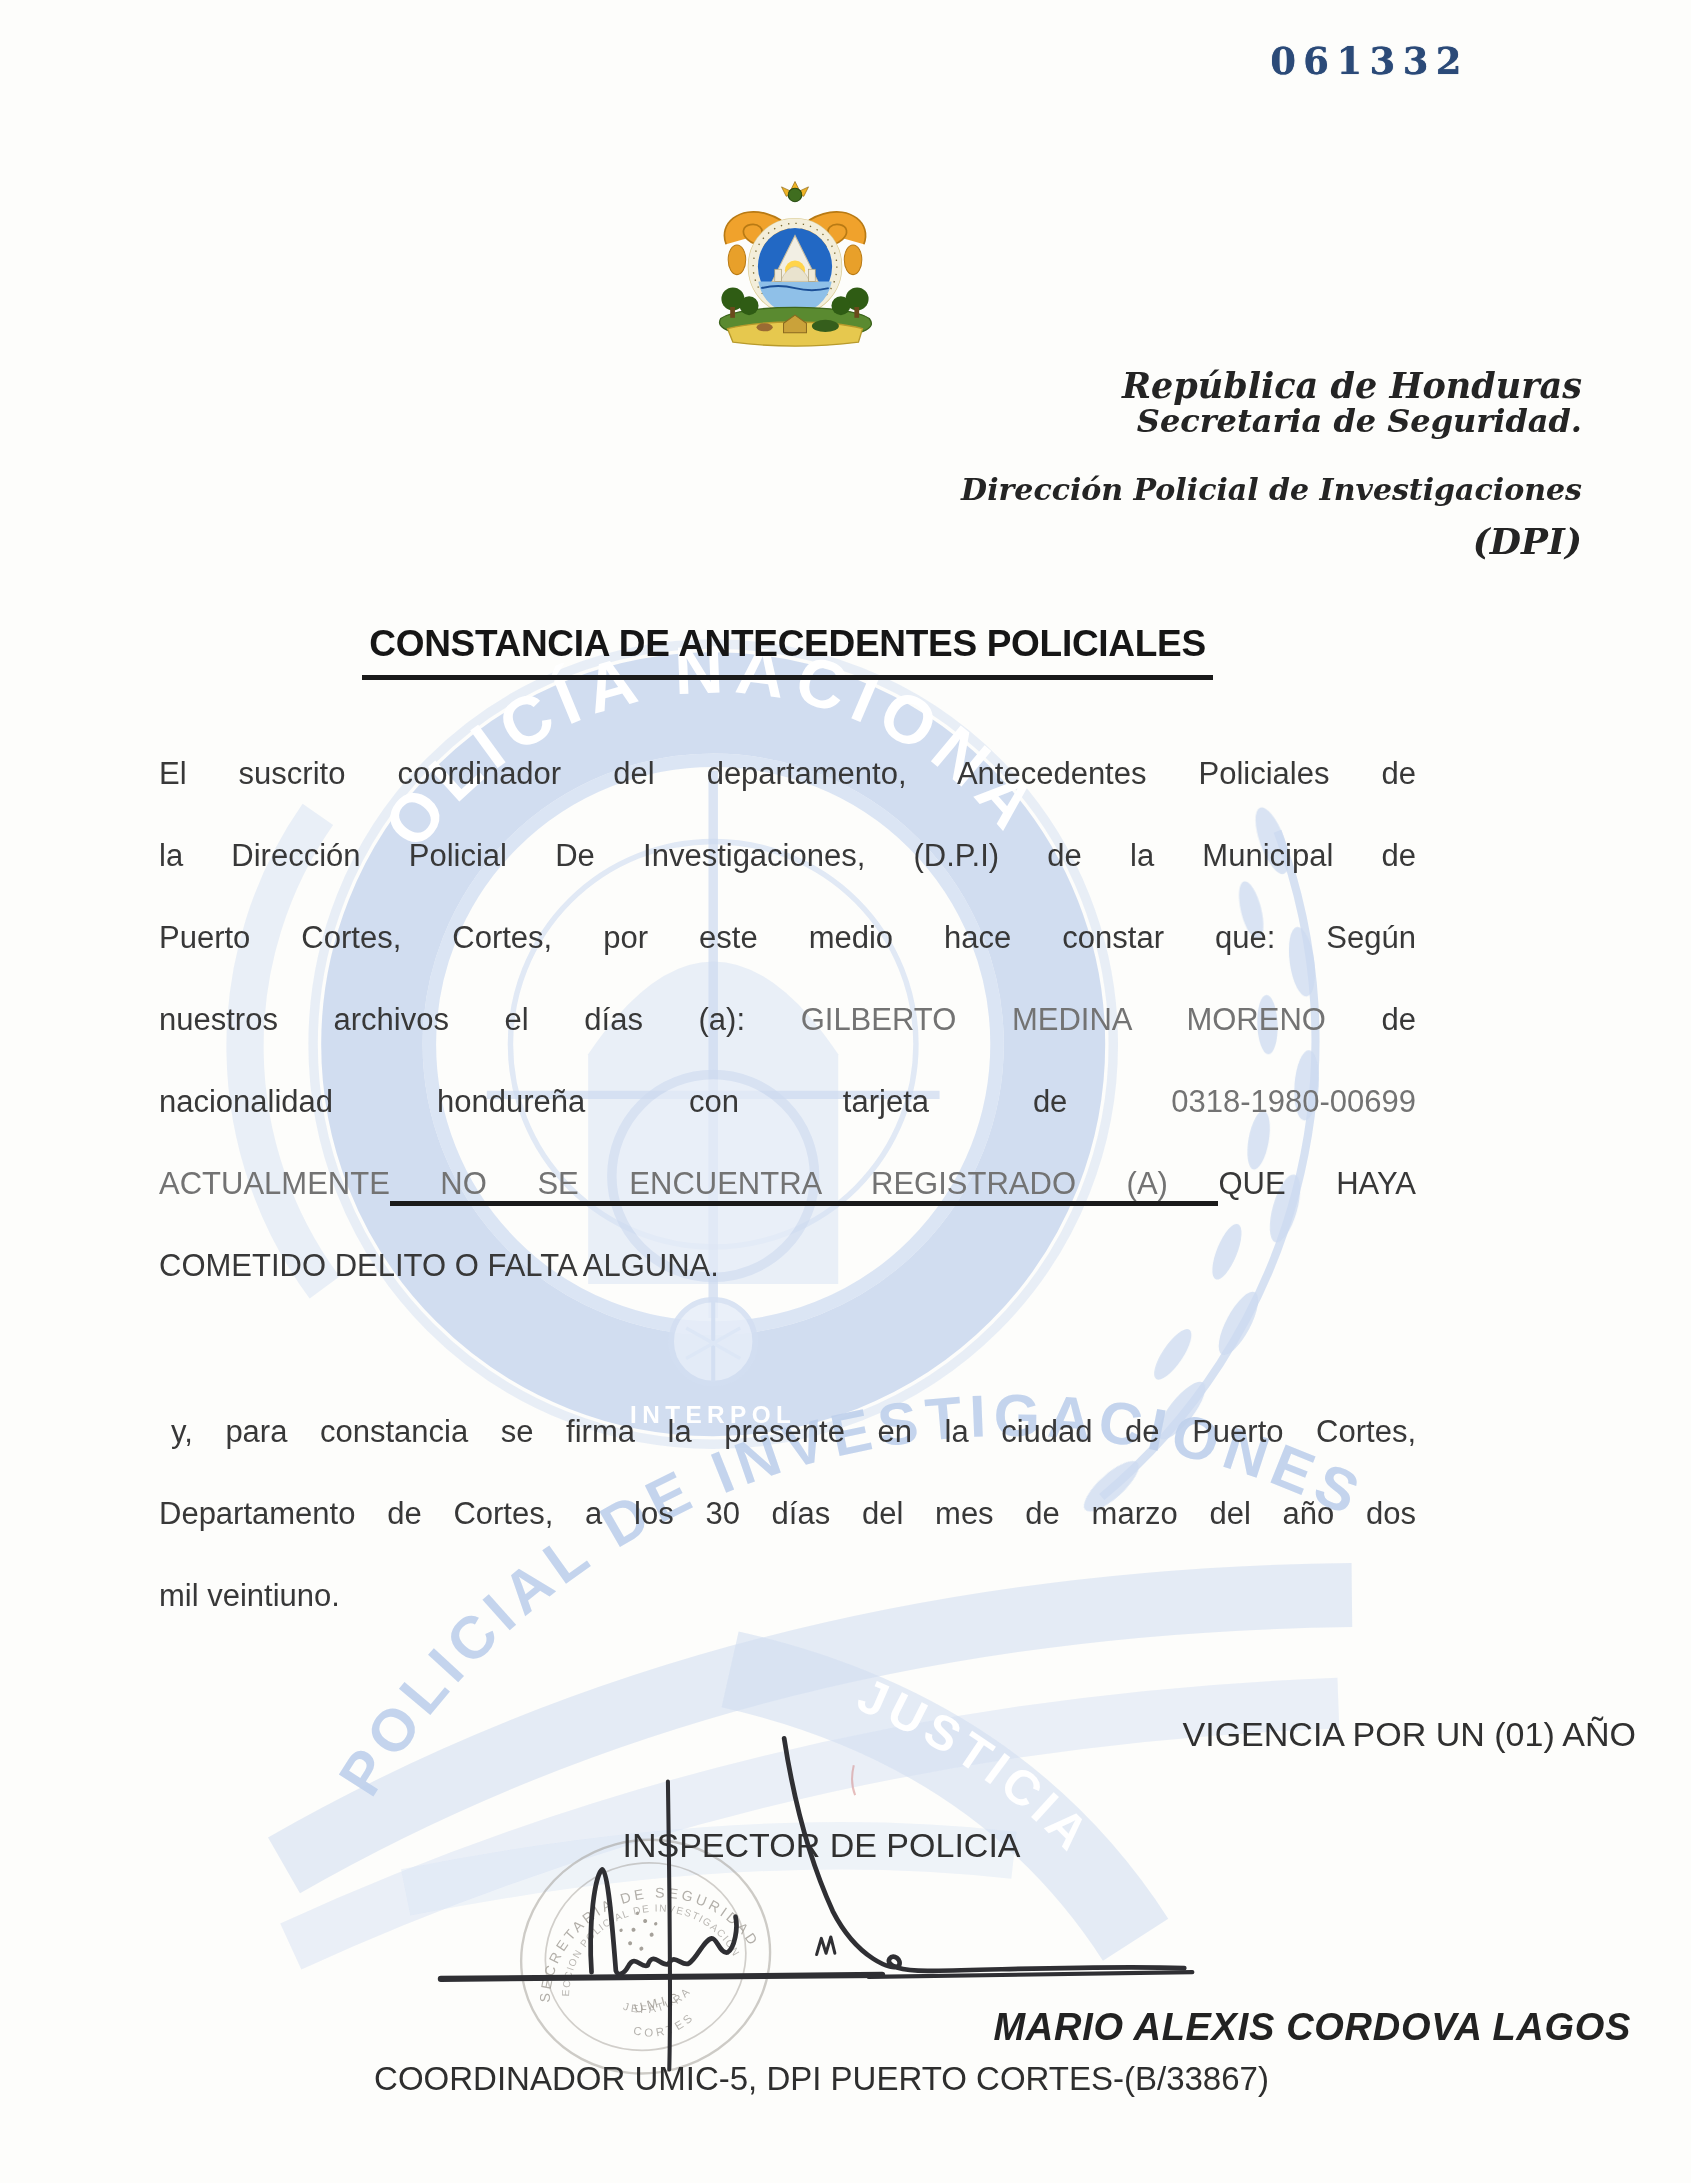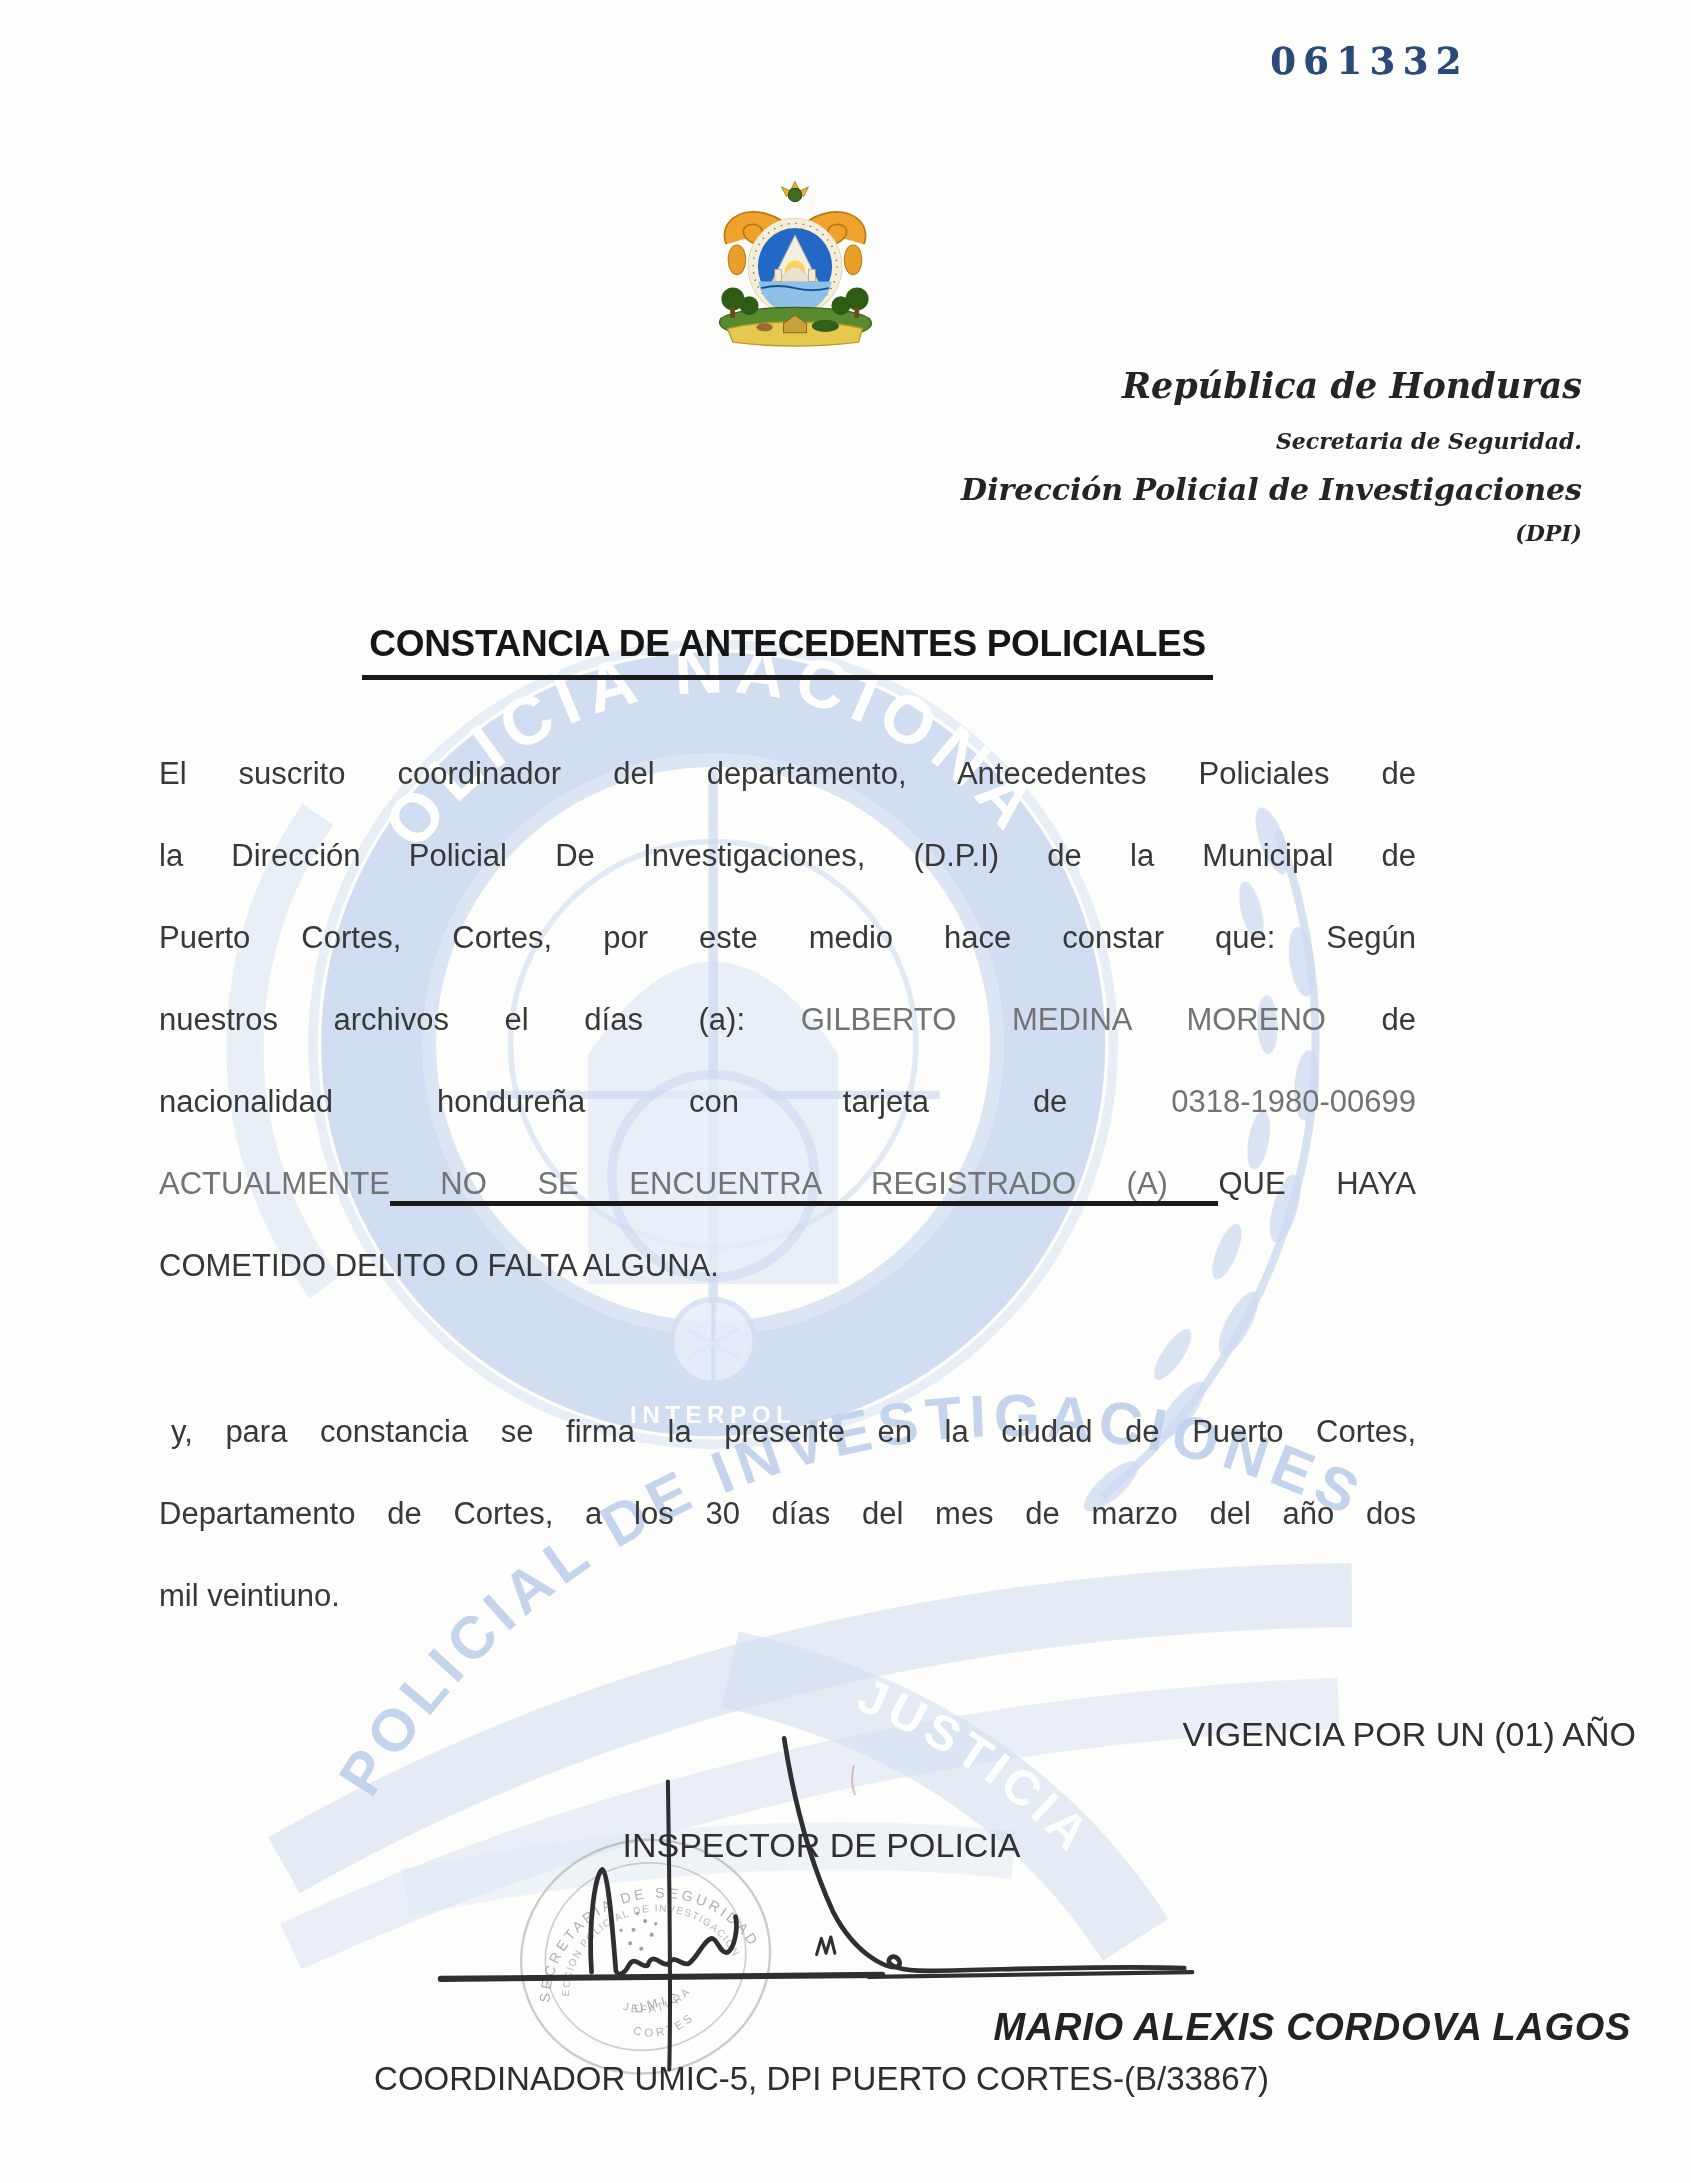--- a/index.html
+++ b/index.html
@@ -21,23 +21,23 @@
     text-shadow:0 0 0.7px #3c5a86;
   }
   .emblem { position:absolute; left:714px; top:180px; z-index:2; }
 
   .hdr {
     position:absolute; left:0; width:1582px; text-align:right; z-index:2;
     font-family:"DejaVu Serif", serif; font-style:italic; font-weight:700;
     color:#242424;
   }
   .h1 { top:365px; font-size:35px; }
-  .h2 { top:428px; font-size:22px; }
+  .h2 { top:402px; font-size:32px; }
   .h3 { top:472px; font-size:30px; }
-  .h4 { top:520px; font-size:22px; }
+  .h4 { top:520px; font-size:36px; }
 
   .title-wrap { position:absolute; left:159px; top:623px; width:1257px; text-align:center; z-index:2; }
   .title {
     display:inline-block; font-weight:700; font-size:37px; letter-spacing:-0.3px;
     color:#161616; border-bottom:5.4px solid #1a1a1a; padding:0 6.8px 9.5px 6.8px;
   }
 
   .body1 { position:absolute; left:159px; top:733px; width:1257px; z-index:2; font-size:31px; }
   .body2 { position:absolute; left:159px; top:1391px; width:1257px; z-index:2; font-size:31px; }
   .bline { height:82px; line-height:82px; overflow:hidden; text-align:justify; white-space:normal; }

